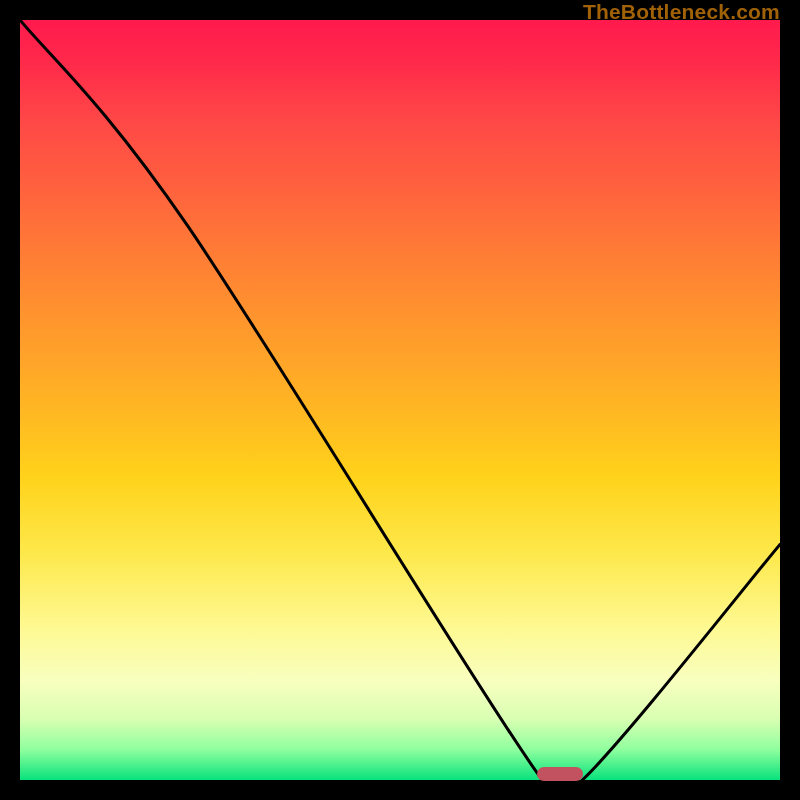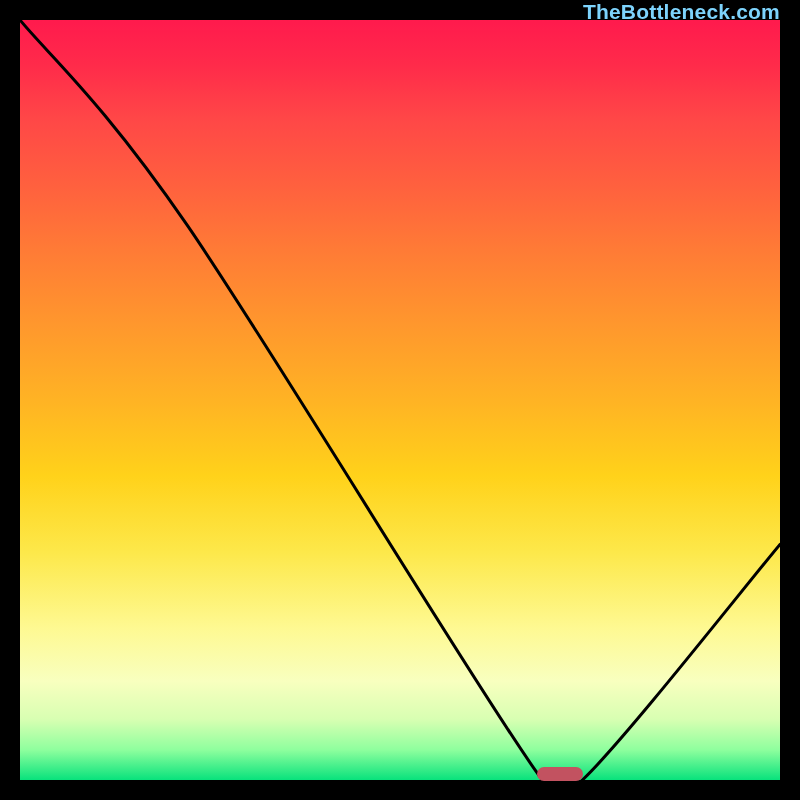--- a/index.html
+++ b/index.html
@@ -38,21 +38,21 @@
       #08e27c 100%
     );
   }
   .watermark {
     position: absolute;
     top: 0px;
     right: 20px;
     font-family: Arial, Helvetica, sans-serif;
     font-size: 21px;
     font-weight: bold;
-    color: #7dd3fc;
+    color: #a16207;
     letter-spacing: 0.2px;
   }
   svg.curve {
     position: absolute;
     left: 0;
     top: 0;
     width: 760px;
     height: 760px;
   }
   .marker {

